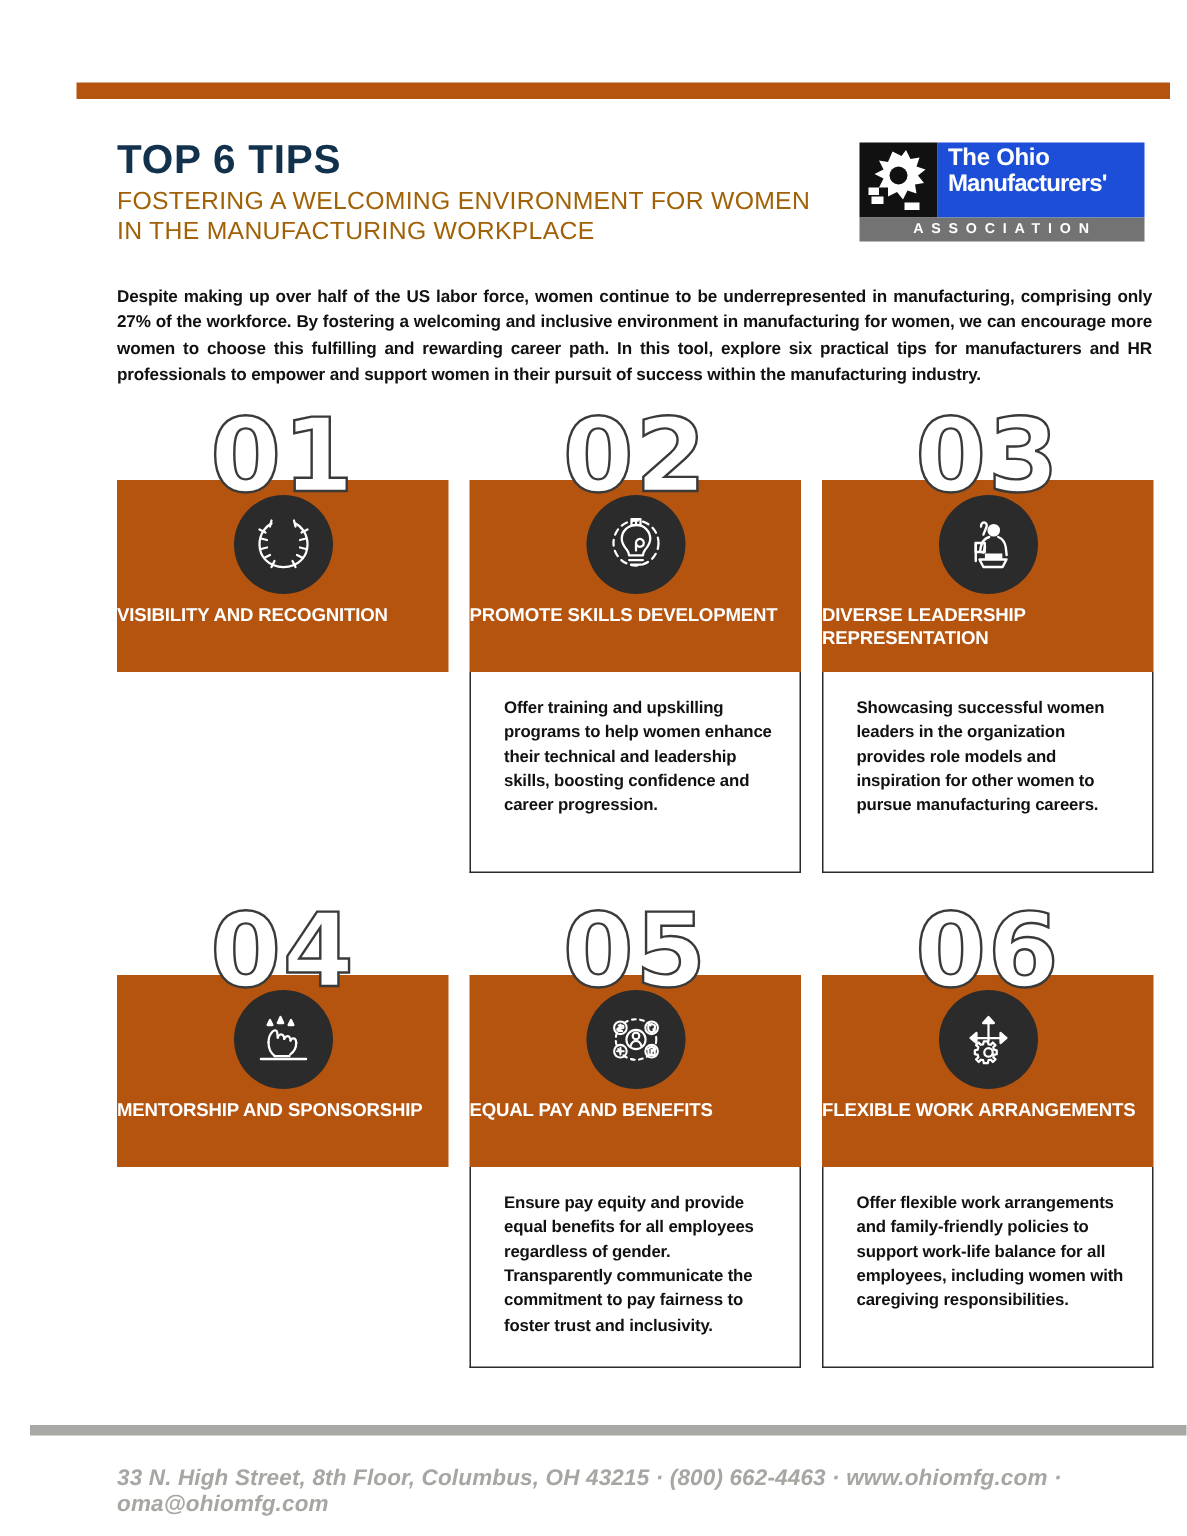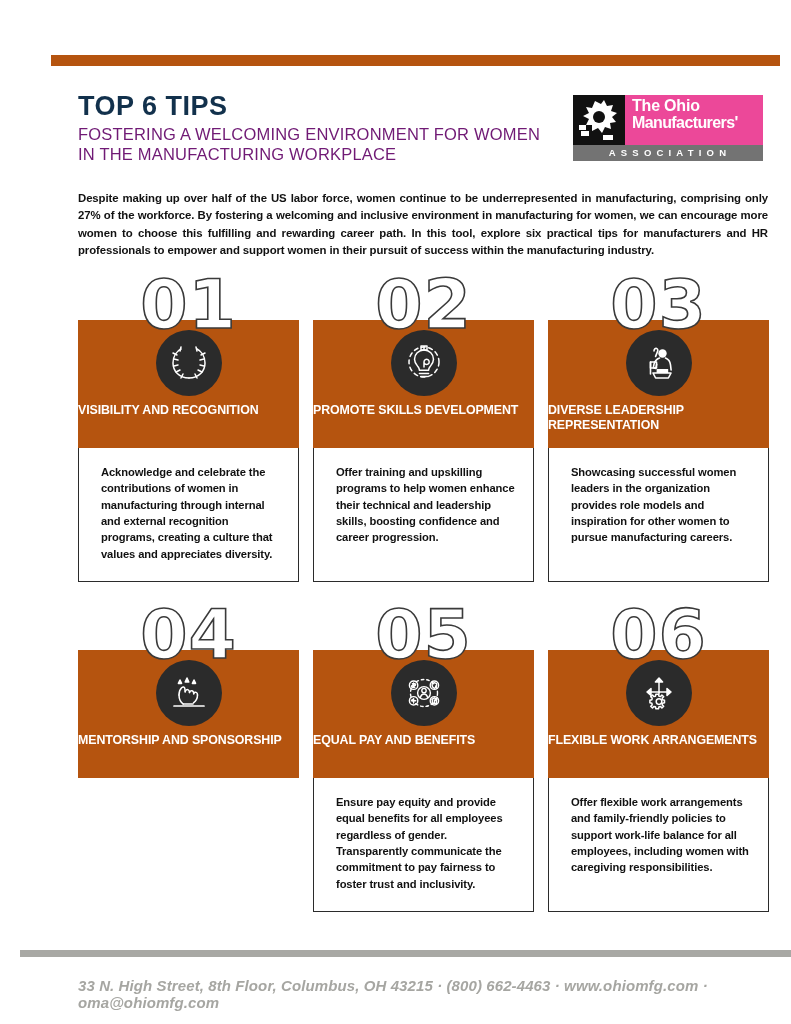--- a/index.html
+++ b/index.html
@@ -51,21 +51,21 @@
     font-size: 27px;
     font-weight: bold;
     color: #12314c;
     letter-spacing: 0.5px;
     line-height: 1.05;
     margin: 0;
   }
   .sub-title {
     font-size: 16.5px;
     font-weight: normal;
-    color: #701a75;
+    color: #a16207;
     letter-spacing: 0.2px;
     line-height: 1.22;
     margin: 4px 0 0 0;
   }
 
   
   .logo {
     position: absolute;
     left: 495px;
     top: 3px;
@@ -83,21 +83,21 @@
   .logo-gear {
     width: 52px;
     height: 50px;
     background: #111111;
     position: relative;
     flex: none;
   }
   .logo-gear svg { display: block; }
   .logo-words {
     flex: 1;
-    background: #ec4899;
+    background: #1d4ed8;
     color: #ffffff;
     padding: 2px 6px 0 7px;
     box-sizing: border-box;
   }
   .logo-line1 {
     font-size: 16px;
     font-weight: bold;
     line-height: 1.08;
     letter-spacing: -0.2px;
   }
@@ -284,21 +284,20 @@
                 <path d="M22 37 C12 37 6 30 6 22 C6 15 10 10 14 8"></path>
                 <path d="M22 37 C32 37 38 30 38 22 C38 15 34 10 30 8"></path>
                 <path d="M10 14 l-4 -2 M11 19 l-4 -1 M11 24 l-4 1 M13 29 l-4 2 M16 33 l-2 4"></path>
                 <path d="M34 14 l4 -2 M33 19 l4 -1 M33 24 l4 1 M31 29 l4 2 M28 33 l2 4"></path>
                 <path d="M13 10 l1 -4 M30 10 l-1 -4"></path>
               </g>
             </svg>
           </div>
           <div class="card-title">VISIBILITY AND RECOGNITION</div>
         </div>
-        <div class="card-body">Acknowledge and celebrate the contributions of women in manufacturing through internal and external recognition programs, creating a culture that values and appreciates diversity.</div>
       </div>
 
       <div class="card c2">
         <div class="card-number">02</div>
         <div class="card-head">
           <div class="icon-circle">
             <svg width="44" height="44" viewBox="0 0 44 44" aria-hidden="true">
               <g fill="none" stroke="#ffffff" stroke-width="1.5" stroke-linecap="round" stroke-linejoin="round">
                 <path d="M22 5 l3 0 0 4 -3 0 Z M22 5 l-3 0 0 4 3 0 Z"></path>
                 <circle cx="22" cy="21" r="15" stroke-dasharray="4 3.5"></circle>

